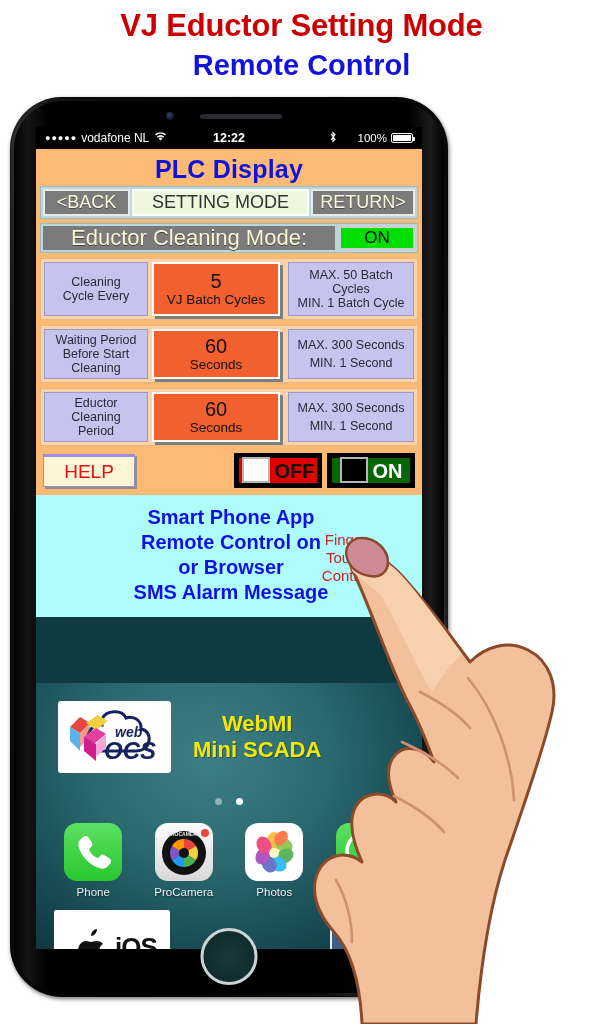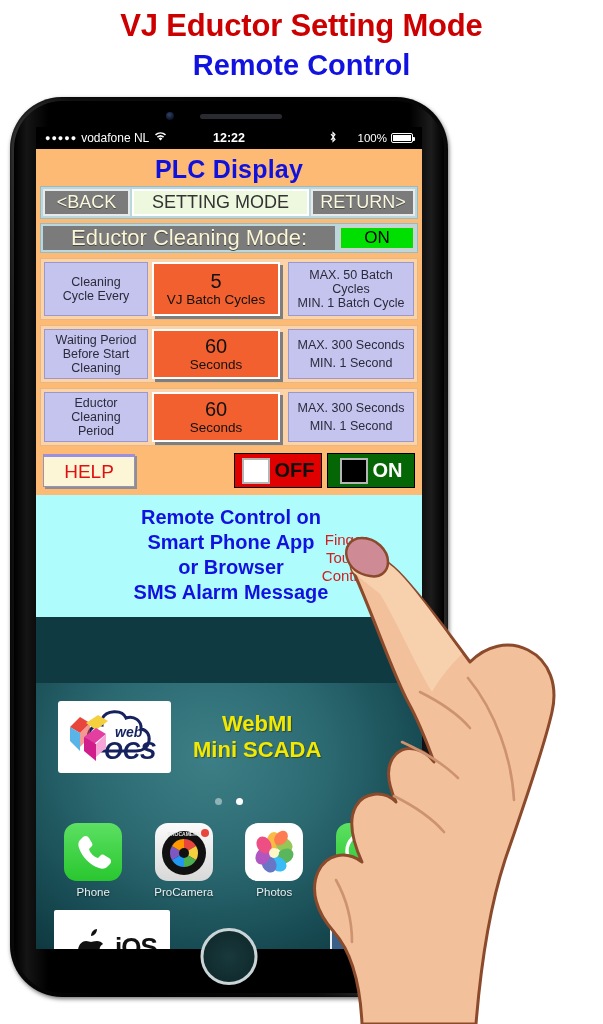--- a/index.html
+++ b/index.html
@@ -158,22 +158,22 @@
   }
   .help-btn {
     width: 92px; height: 33px; background: #fdf6d6;
     border: 1px solid #9a93b8; border-top: 3px solid #9b8fe0;
     box-shadow: 2px 2px 0 #8f8f8f;
     color: #e01010; font-size: 19px;
     display: flex; align-items: center; justify-content: center;
   }
   .toggle-grp { margin-left: auto; display: flex; gap: 5px; }
   .tgl {
-    width: 88px; height: 35px; display: flex; align-items: center;
-    justify-content: center; gap: 5px; border: 1px solid #000000;
+    width: 88px; height: 35px; display: flex; align-items: flex-end;
+    justify-content: center; gap: 5px; border: 5px solid #000000;
   }
   .tgl .sq { width: 28px; height: 26px; border: 2px solid #b5b5b5; }
   .tgl-off { background: #e10000; color: #111; }
   .tgl-off .sq { background: #fff; }
   .tgl-off .t { font-size: 20px; font-weight: bold; }
   .tgl-on { background: #056605; color: #fff; }
   .tgl-on .sq { background: #000; }
   .tgl-on .t { font-size: 20px; font-weight: bold; }
 
   .promo {
@@ -358,22 +358,22 @@
             <div class="tgl tgl-on">
               <span class="sq"></span>
               <span class="t">ON</span>
             </div>
           </div>
         </div>
       </div>
 
       <div class="promo" style="position:relative;">
         <div class="promo-main">
+          <div>Smart Phone App</div>
           <div>Remote Control on</div>
-          <div>Smart Phone App</div>
           <div>or Browser</div>
           <div>SMS Alarm Message</div>
         </div>
         <div class="promo-side">
           <div>Finger</div>
           <div>Touch</div>
           <div>Control</div>
         </div>
       </div>
 

